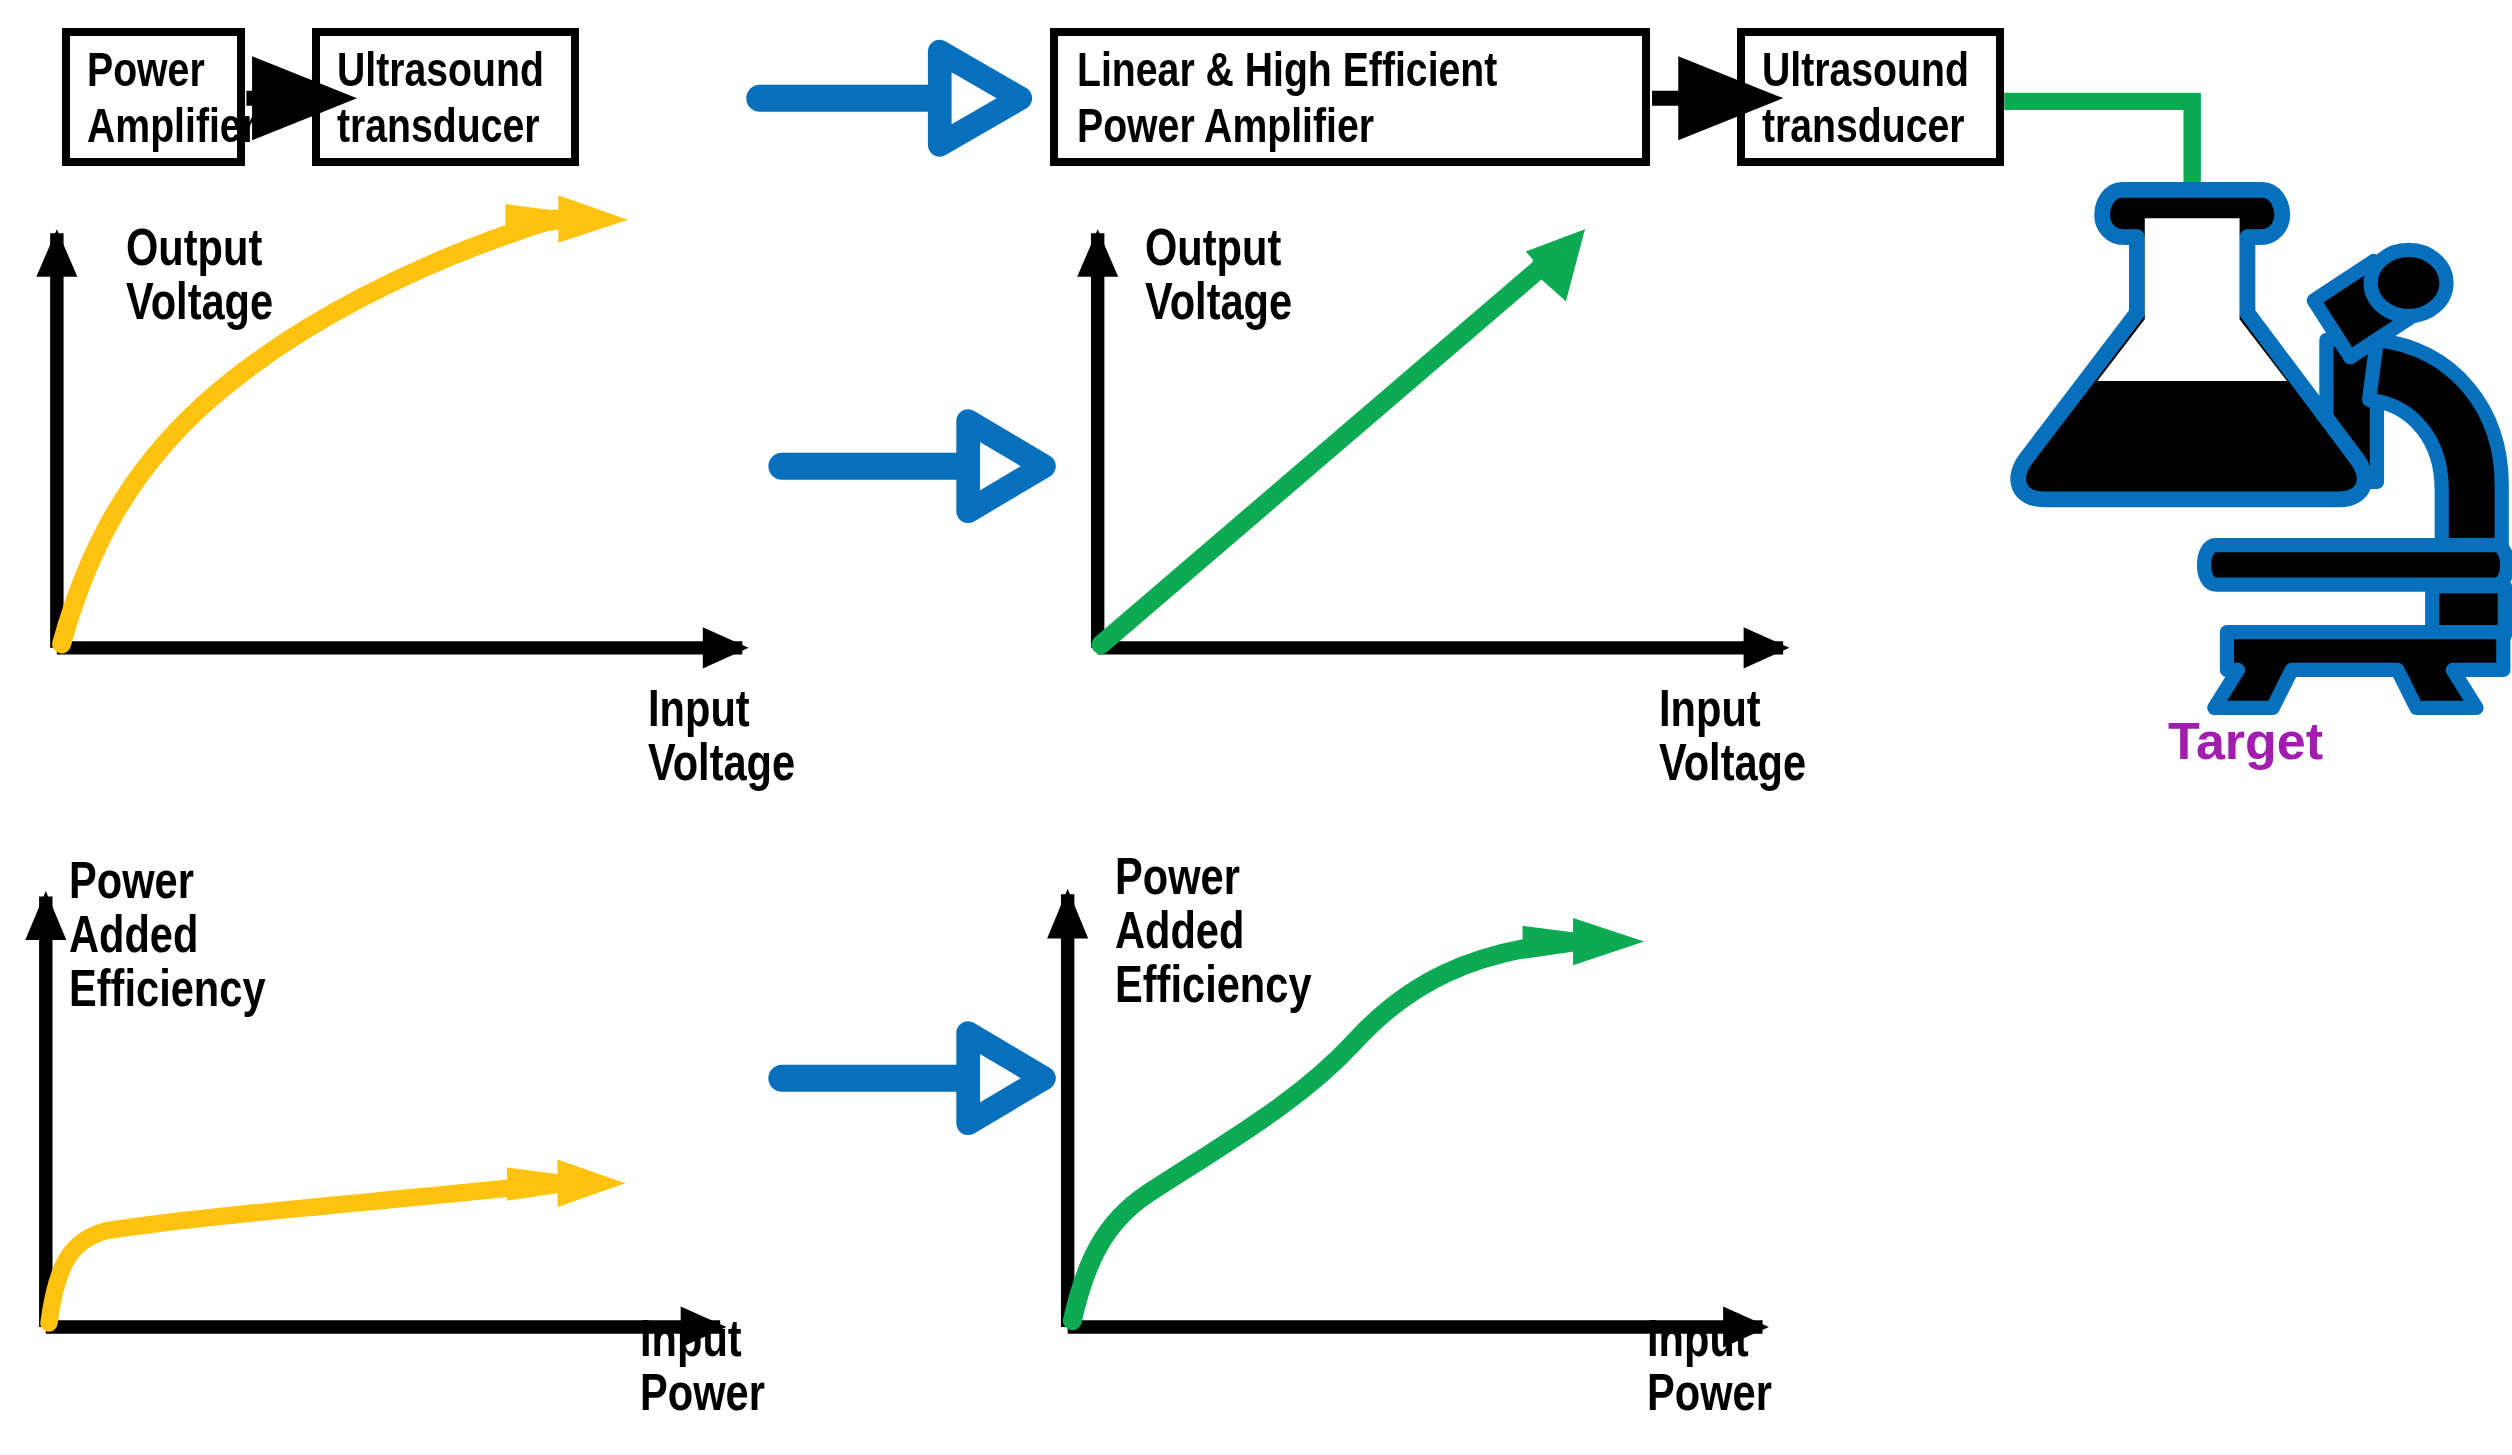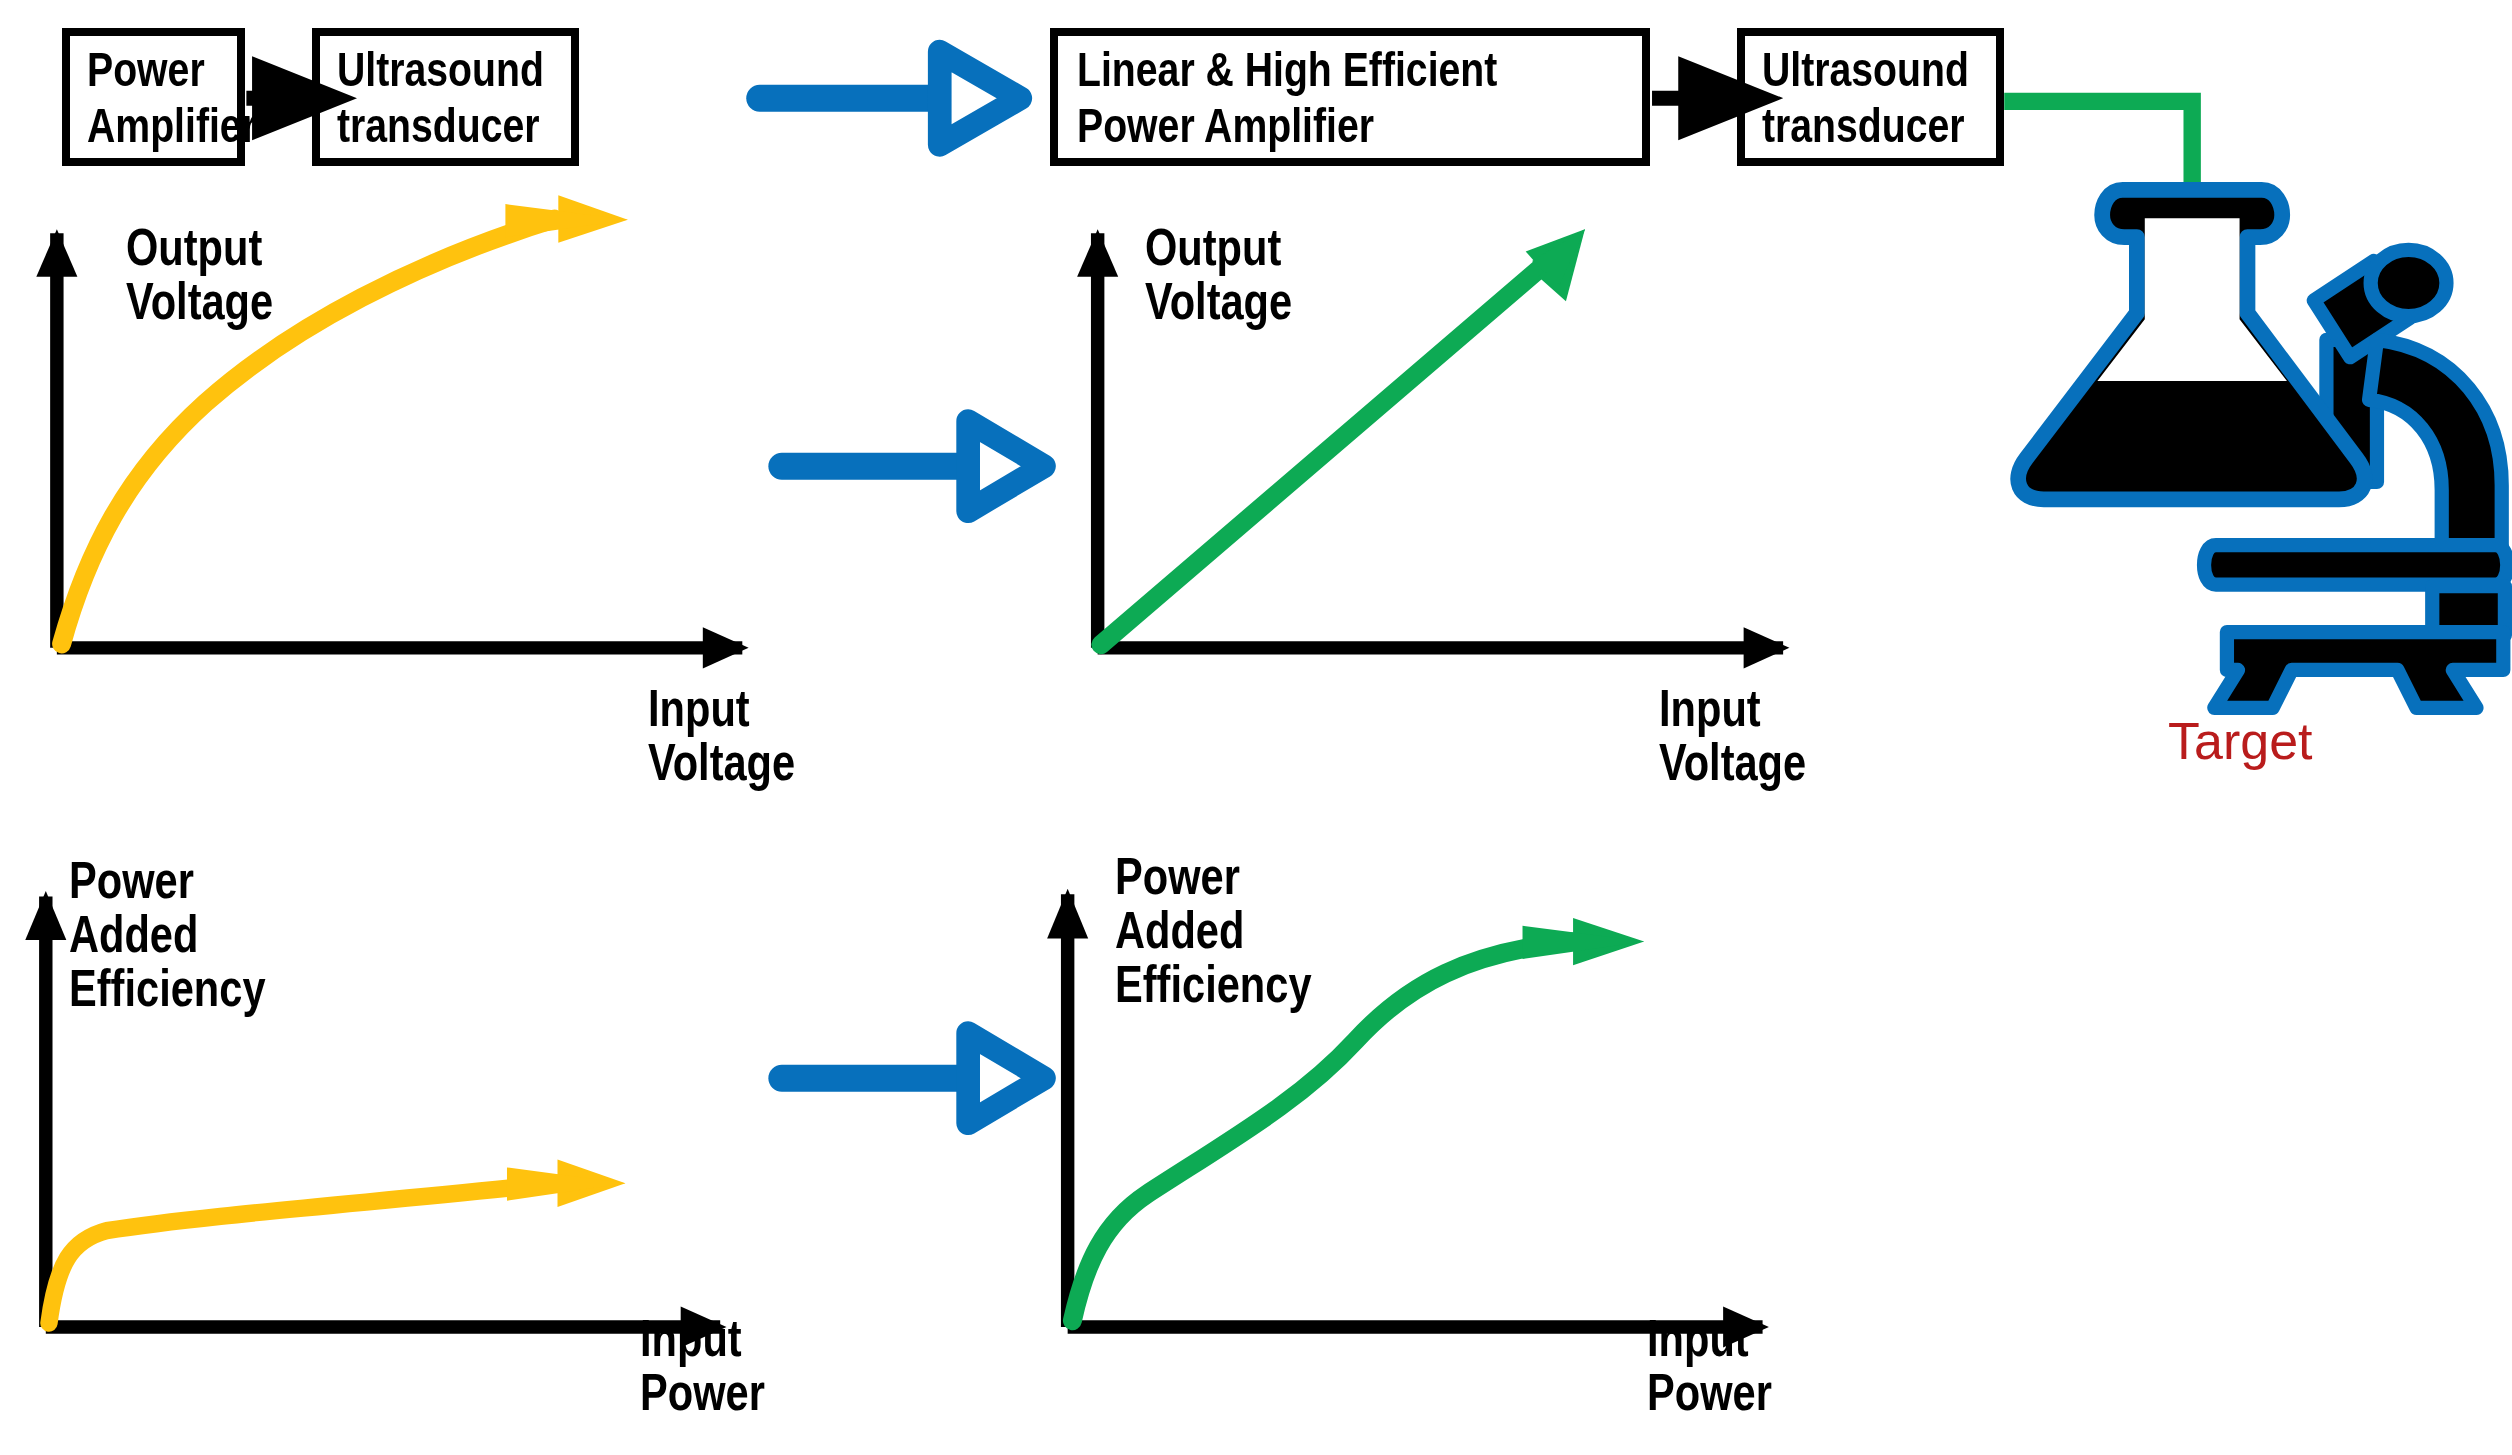--- a/index.html
+++ b/index.html
@@ -8,21 +8,21 @@
   .stage{position:absolute;inset:0;}
   svg.layer{position:absolute;top:0;left:0;width:2512px;height:1456px;}
   .box{position:absolute;box-sizing:border-box;border:8.7px solid #000;background:#fff;
        display:flex;flex-direction:column;justify-content:center;align-items:flex-start;}
   .box span{display:block;font-weight:bold;color:#000;
             font-family:"Liberation Sans Narrow","Liberation Sans",sans-serif;
             transform:scaleX(0.80);transform-origin:left center;white-space:nowrap;}
   .lbl{position:absolute;font-weight:bold;color:#000;white-space:pre;line-height:1.04;
        font-family:"Liberation Sans Narrow","Liberation Sans",sans-serif;
        transform:scaleX(0.80);transform-origin:left top;}
-  .target-lbl{position:absolute;font-weight:normal;color:#b91c1c;white-space:nowrap;
+  .target-lbl{position:absolute;font-weight:bold;color:#a21caf;white-space:nowrap;
        font-family:"Liberation Sans","DejaVu Sans",sans-serif;}
 </style>
 </head>
 <body>
 
 <div class="stage">
 
   <div class="box" style="left:62px;top:28px;width:183px;height:138px;padding-left:17.4px;">
     <span style="font-size:49px;">Power</span>
     <span style="font-size:49px;">Amplifier</span>

